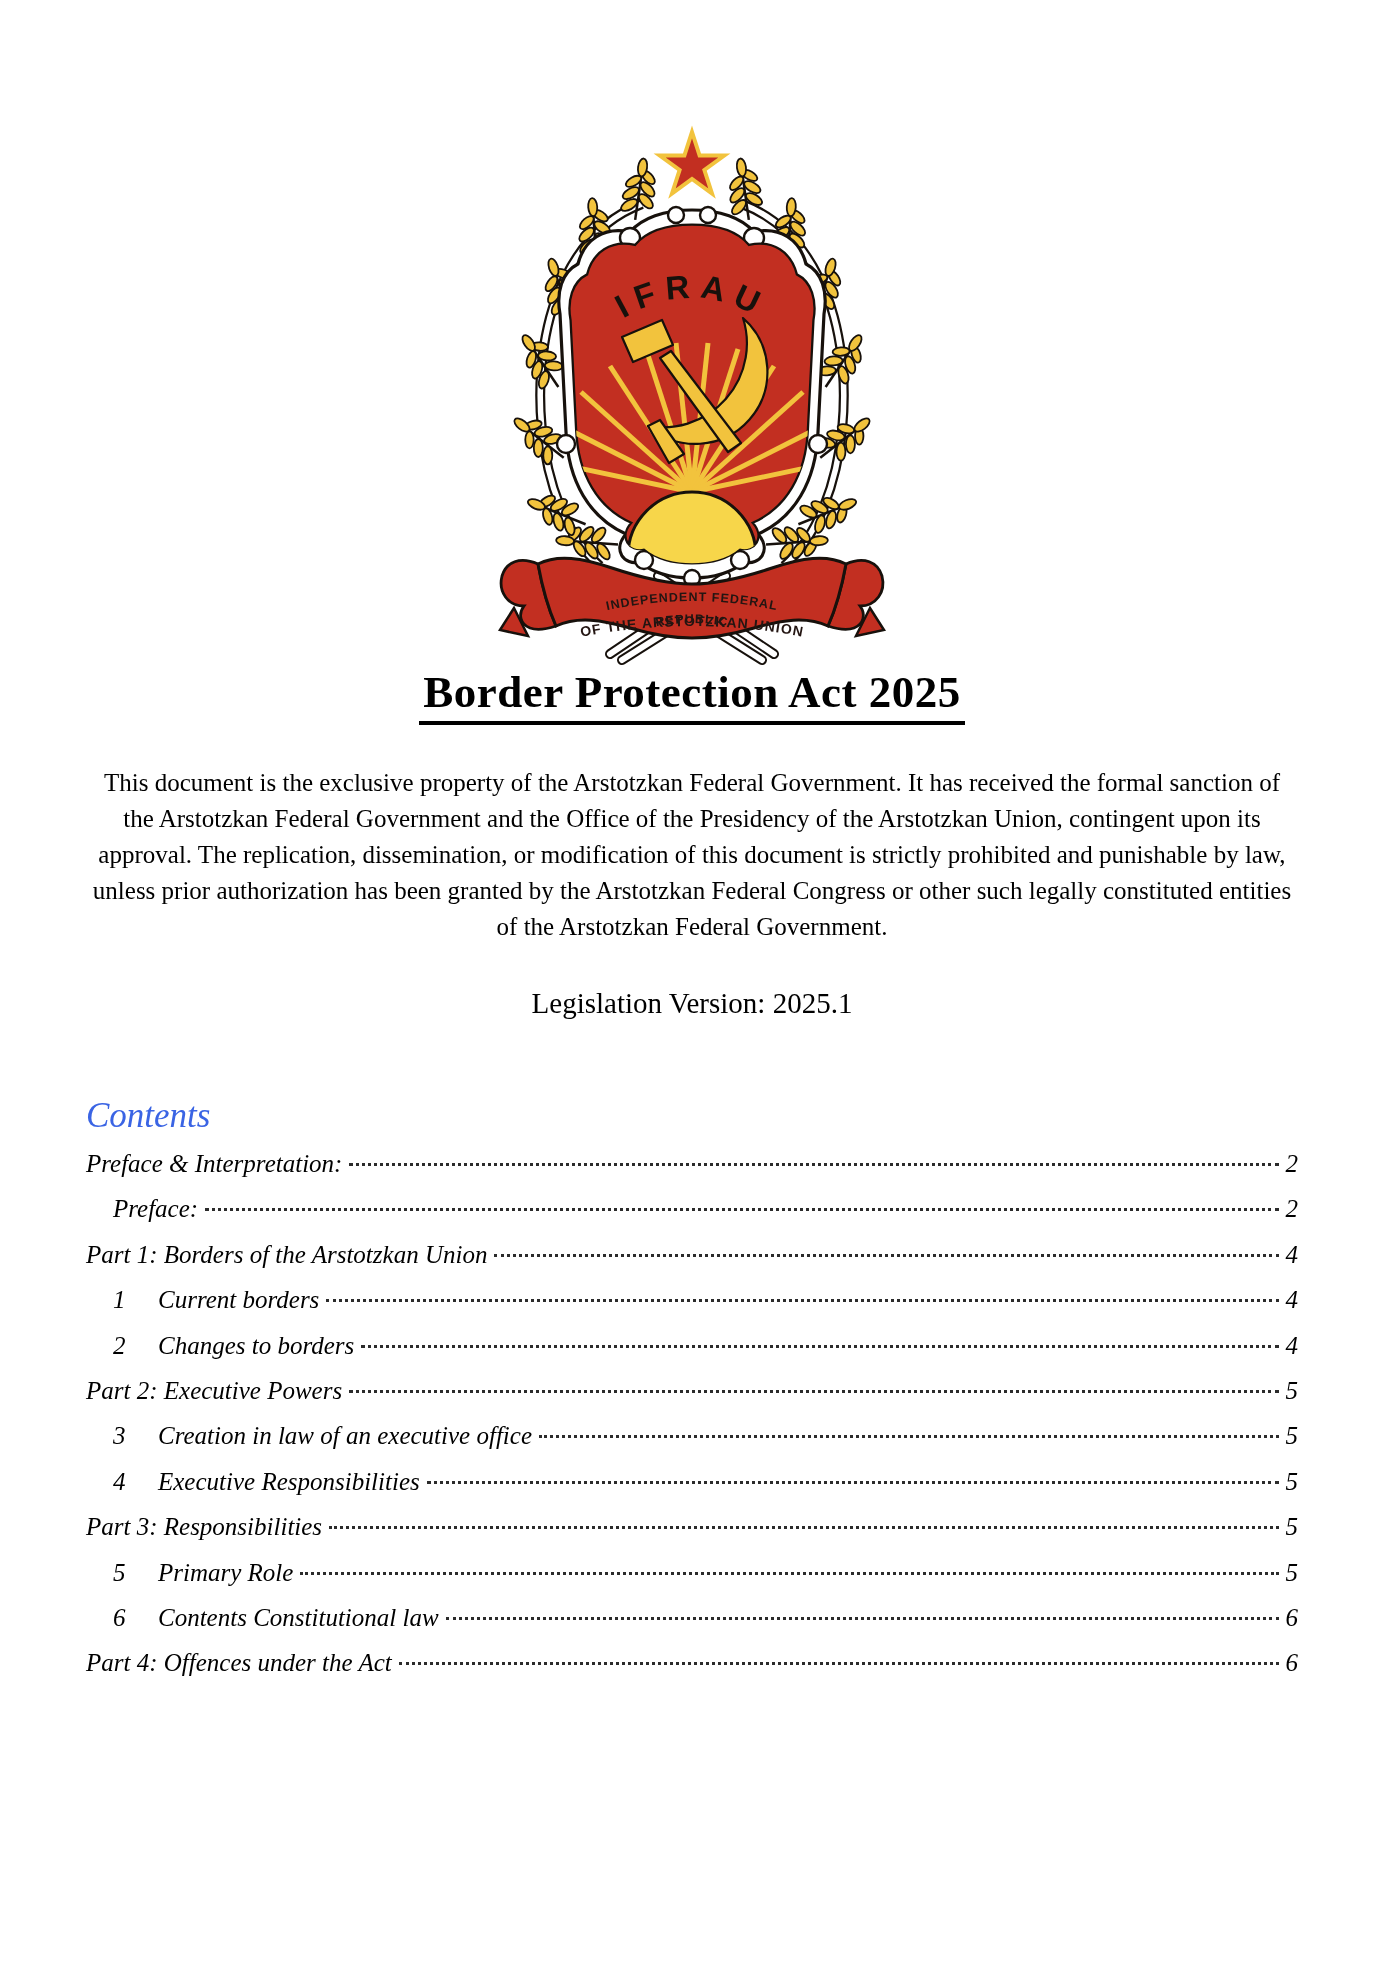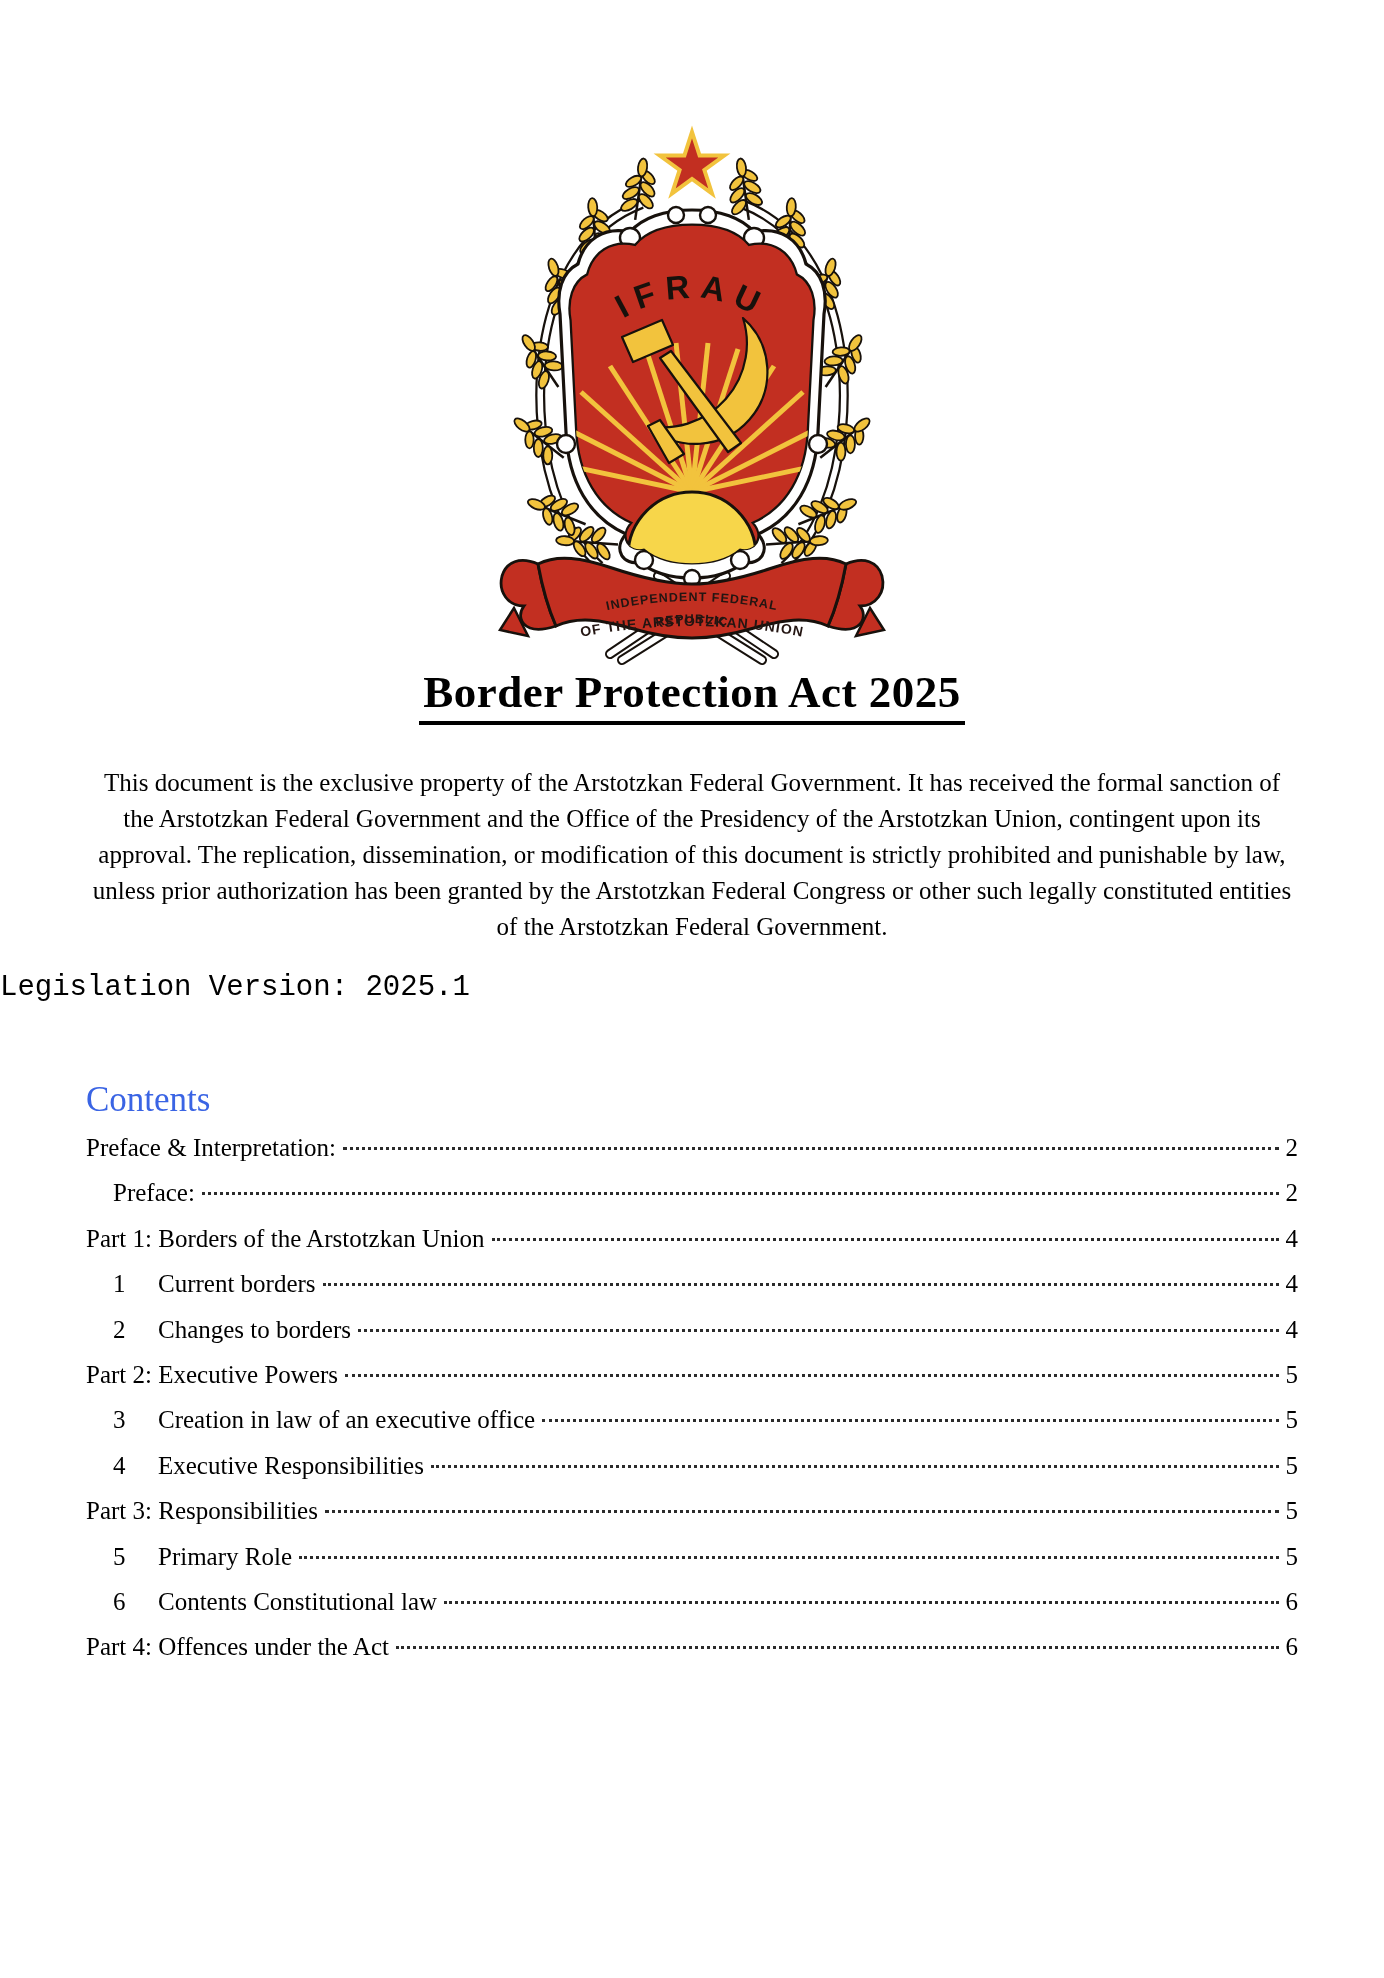--- a/index.html
+++ b/index.html
@@ -14,26 +14,26 @@
   .page{position:relative;width:1384px;height:1978px;overflow:hidden;background:#fff;}
 
   .emblem-wrap{width:460px;margin:114px auto 0;}
   .emblem-wrap svg{display:block;}
 
   .title-wrap{text-align:center;}
   .doc-title{display:inline-block;font-size:45px;font-weight:700;border-bottom:4px solid #000;padding:0 4px 3px 4px;letter-spacing:.5px;}
 
   .disclaimer{width:1212px;margin:40px auto 0;text-align:center;font-size:25px;line-height:36px;}
 
-  .version-line{margin-top:26px;font-size:29px;font-family:Liberation Mono, monospace;}
+  .version-line{text-align:center;margin-top:42px;font-size:29px;}
 
   .contents-heading-wrap{text-align:center;margin-top:40px;}
   .contents-heading{display:inline-block;font-size:31px;font-weight:700;text-decoration:underline;text-decoration-thickness:3px;text-underline-offset:5px;}
 
-  .toc{width:1212px;margin:15px auto;}
+  .toc{width:1212px;margin:15px auto;font-style:italic;}
   .toc-title{margin-top:76px;font-size:35px;color:var(--accent);font-weight:400;}
   .toc-list{margin-top:14px;}
   .toc-row{display:flex;align-items:baseline;height:45.4px;font-size:25px;cursor:pointer;}
   .toc-row.lvl2{padding-left:27px;justify-content:flex-end;}
   .toc-row .num{width:45px;flex:none;}
   .toc-row .label{white-space:nowrap;flex:none;}
   .leader{flex:1;border-bottom:3px dotted #2b2b2b;margin:0 7px;transform:translateY(-6px);min-width:20px;}
   .pagenum{flex:none;}
 </style>
 </head>

